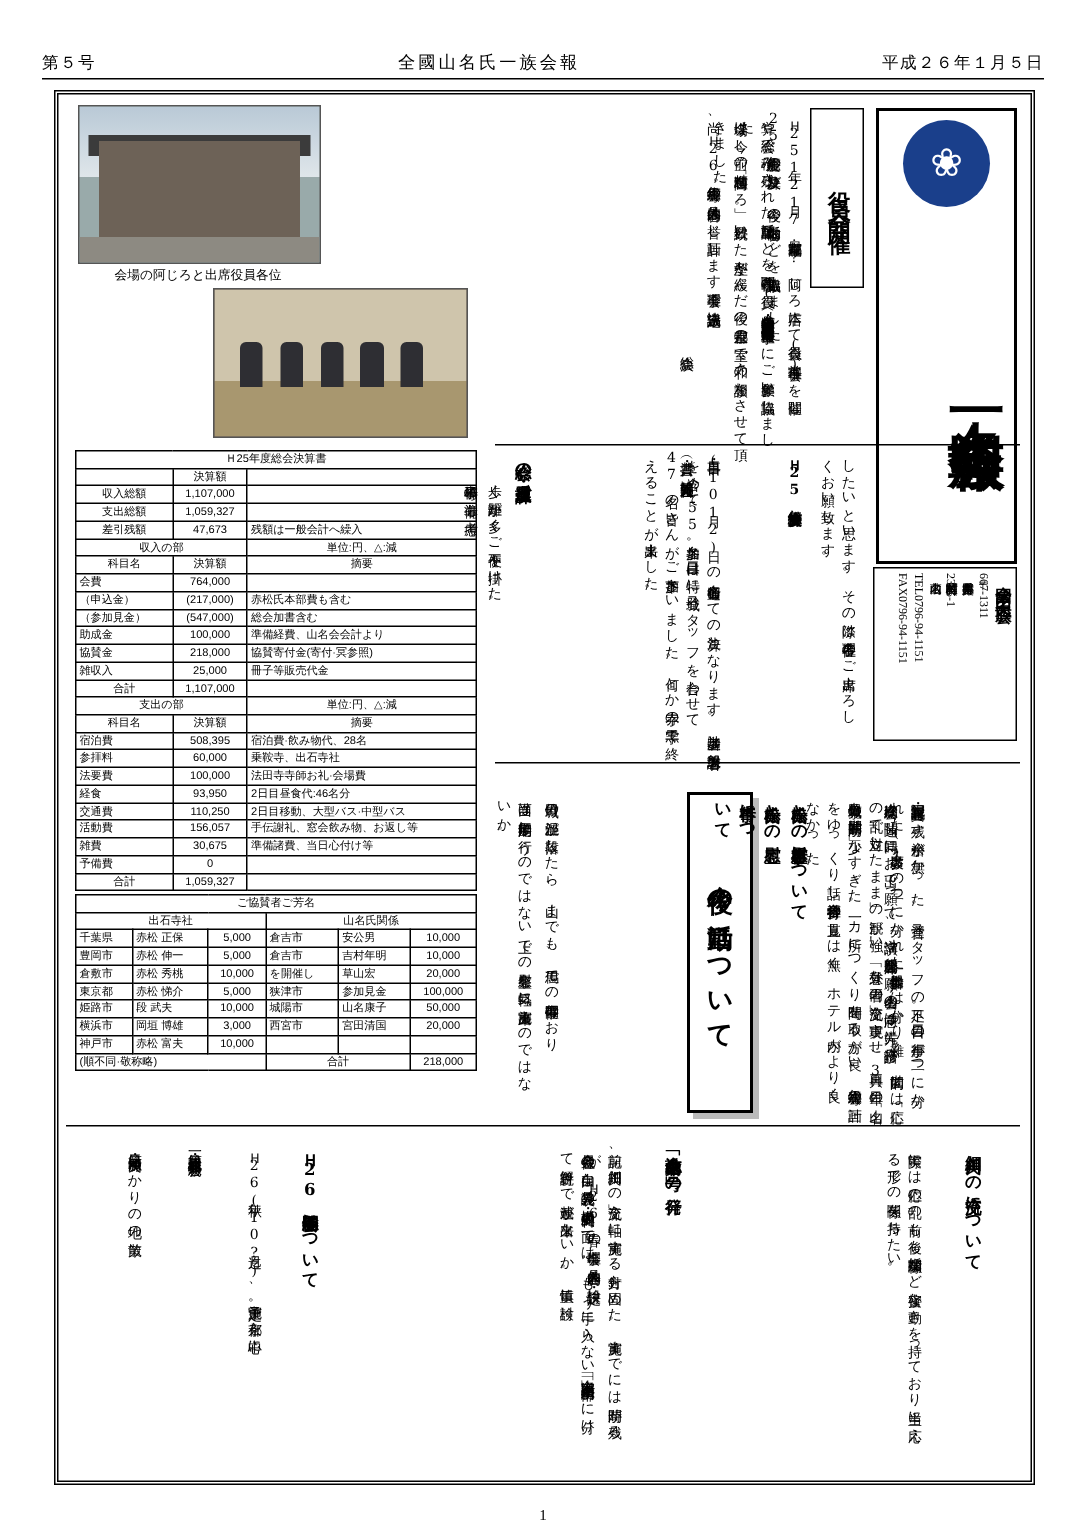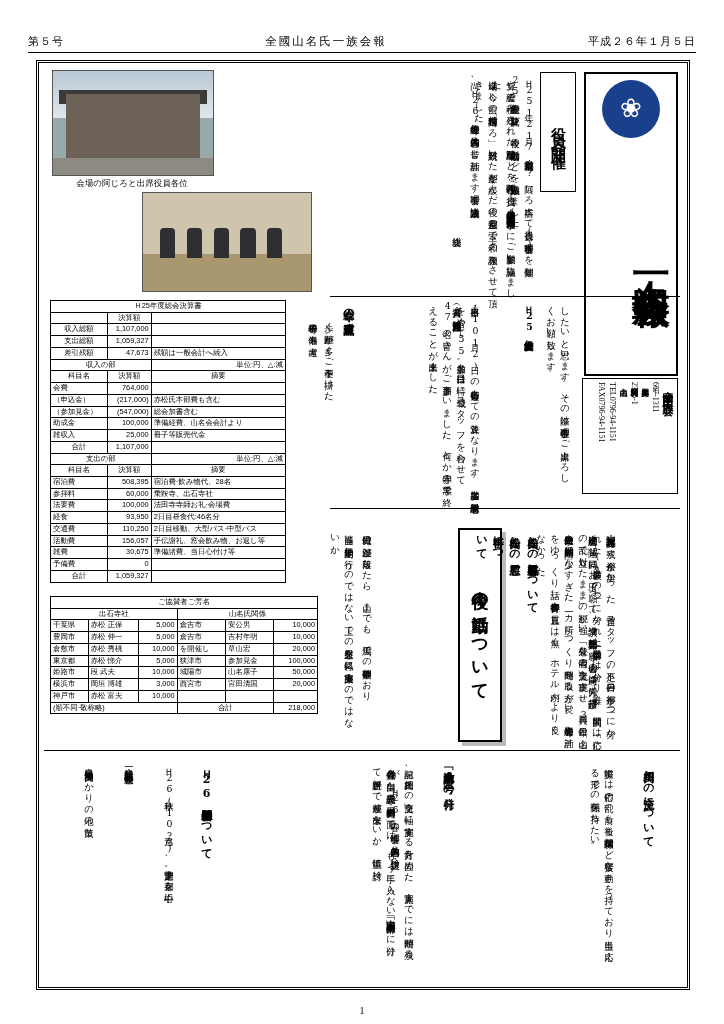--- a/index.html
+++ b/index.html
@@ -85,21 +85,21 @@
   .photo2 .wall{position:absolute;left:0;right:0;top:0;height:62%;background:#cfc5ac;}
   .photo2 .p{position:absolute;bottom:34%;width:9%;height:30%;background:#2e2e33;border-radius:4px 4px 0 0;}
   .caption{
     position:absolute;font-size:8.5px;text-align:center;width:100%;
   }
 
   
   table{border-collapse:collapse;font-size:7.4px;font-family:"Liberation Sans","DejaVu Sans",sans-serif;}
   table td,table th{border:1px solid #000;padding:0px 2px;line-height:1.45;}
   .tbl-wrap{position:absolute;}
-  .r{text-align:right;}
+  .r{text-align:center;}
   .c{text-align:center;}
 
   
   .banner{
     position:absolute;border:2px solid #000;background:#fff;
     writing-mode:vertical-rl;text-orientation:upright;
     font-weight:bold;display:flex;align-items:center;justify-content:center;
     box-shadow:4px 4px 0 #bbb;
   }
 
@@ -158,21 +158,21 @@
     <div class="wall"></div>
       <div class="tatami"></div>
     <div class="p" style="left:10%"></div>
       <div class="p" style="left:26%"></div>
     <div class="p" style="left:42%"></div>
       <div class="p" style="left:58%"></div>
     <div class="p" style="left:74%"></div>
   </div>
 
   <div class="tbl-wrap" style="left:50px;top:300px;width:268px;">
-    <table style="width:236px;">
+    <table style="width:268px;">
       <tbody>
           <tr>
             <td class="c" colspan="3">Ｈ25年度総会決算書</td>
           </tr>
       <tr>
             <td></td>
             <td class="c">決算額</td>
             <td></td>
           </tr>
       <tr>
@@ -211,20 +211,25 @@
           </tr>
       <tr>
             <td>（参加見金）</td>
             <td class="r">(547,000)</td>
             <td>総会加書含む</td>
           </tr>
       <tr>
             <td>助成金</td>
             <td class="r">100,000</td>
             <td>準備経費、山名会会計より</td>
+          </tr>
+      <tr>
+            <td>協賛金</td>
+            <td class="r">218,000</td>
+            <td>協賛寄付金(寄付·冥参照)</td>
           </tr>
       <tr>
             <td>雑収入</td>
             <td class="r">25,000</td>
             <td>冊子等販売代金</td>
           </tr>
       <tr>
             <td class="c">合計</td>
             <td class="r">1,107,000</td>
             <td></td>

